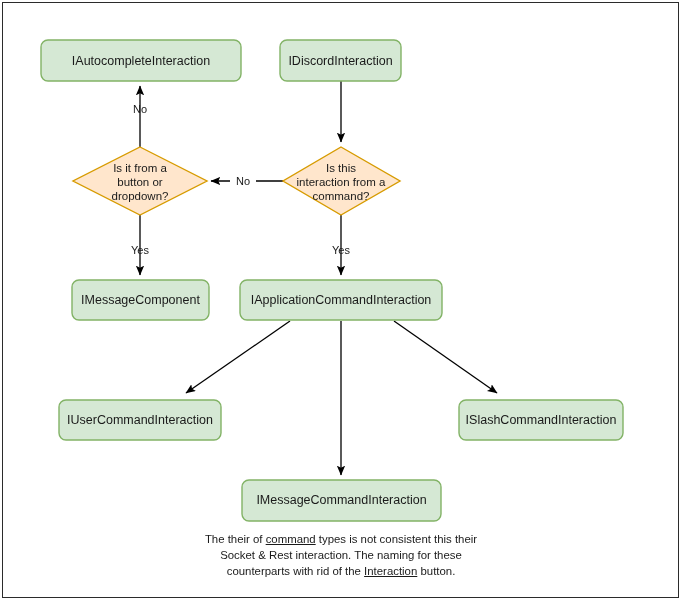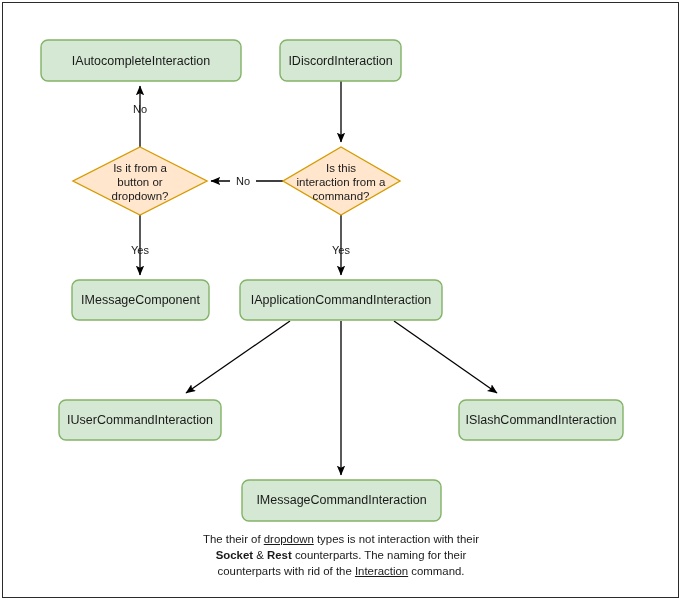--- a/index.html
+++ b/index.html
@@ -77,21 +77,21 @@
     position: absolute;
     left: 0;
     top: 531px;
     width: 682px;
     text-align: center;
     font-family: "Liberation Sans", sans-serif;
     font-size: 11.4px;
     line-height: 16px;
     color: #1a1a1a;
   }
-  .caption b { font-weight: bold; }
+  .caption b { font-weight: normal; }
   .caption u { text-decoration: underline; }
 </style>
 </head>
 <body>
 
 <div id="page">
 
   <div id="frame"></div>
 
   <svg id="flow" viewBox="0 0 682 602">
@@ -182,18 +182,18 @@
       <text class="node-label" x="541" y="420.5">ISlashCommandInteraction</text>
     </g>
 
     <g>
       <rect class="node-rect" x="242" y="480" width="199" height="41" rx="7" ry="7"></rect>
       <text class="node-label" x="341.5" y="501">IMessageCommandInteraction</text>
     </g>
   </svg>
 
   <div class="caption">
-    <div><span>The their of </span><u>dropdown</u><span> types is not interaction with their</span></div>
-    <div><b>Socket</b><span> &amp; </span><b>Rest</b><span> counterparts. The naming for their</span></div>
-    <div><span>counterparts with rid of the </span><u>Interaction</u><span> command.</span></div>
+    <div><span>The their of </span><u>command</u><span> types is not consistent this their</span></div>
+    <div><b>Socket</b><span> &amp; </span><b>Rest</b><span> interaction. The naming for these</span></div>
+    <div><span>counterparts with rid of the </span><u>Interaction</u><span> button.</span></div>
   </div>
 
 </div>
 
 </body></html>

